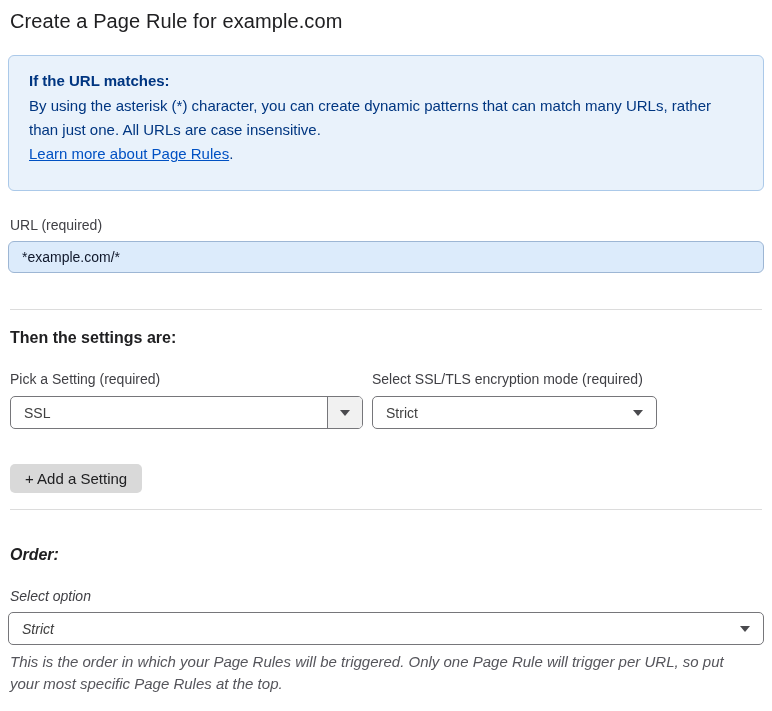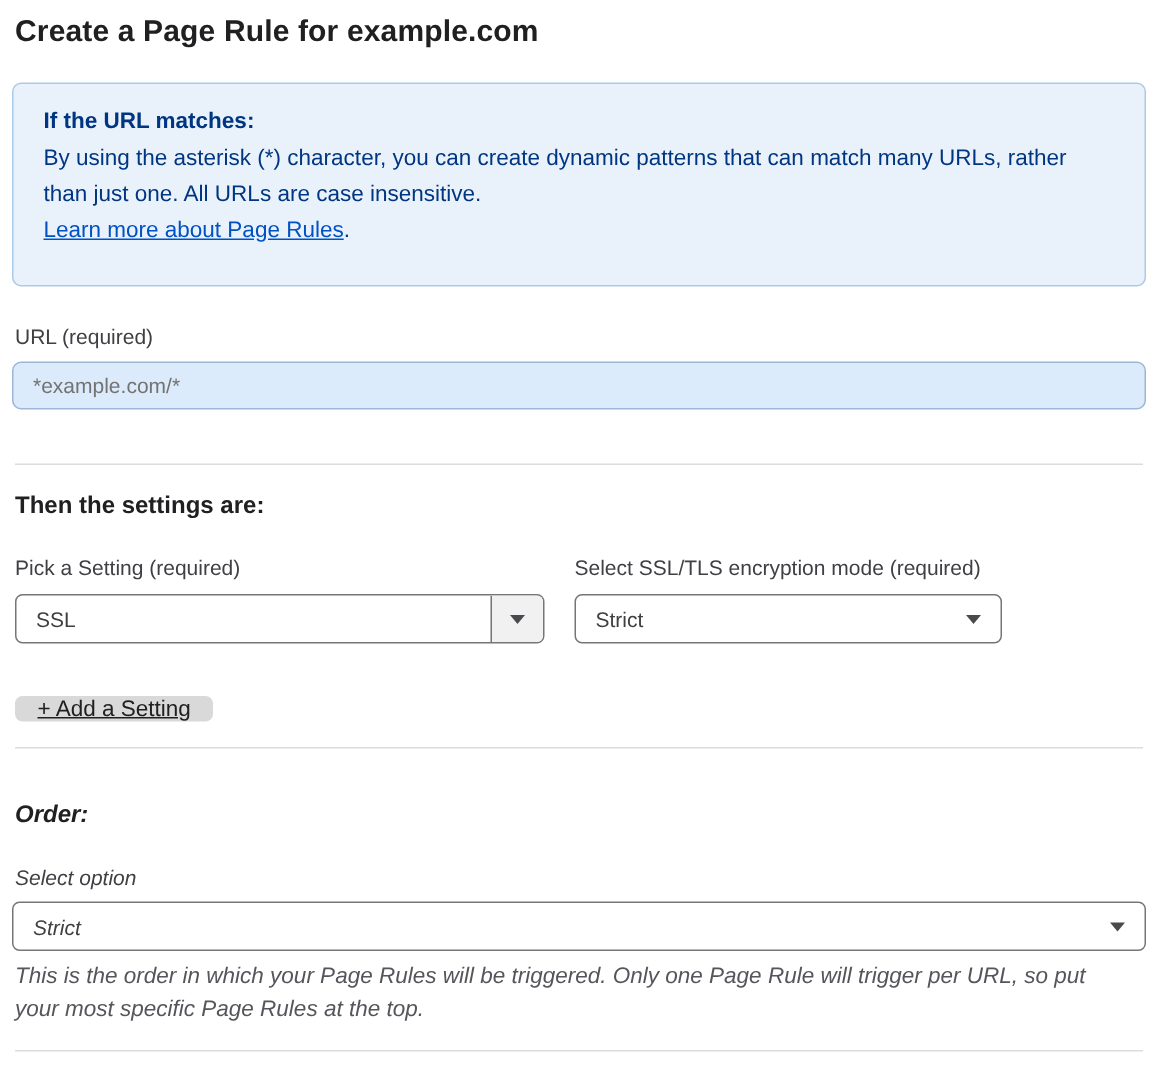--- a/index.html
+++ b/index.html
@@ -4,21 +4,21 @@
 <style>
   * { margin: 0; padding: 0; box-sizing: border-box; }
   html, body { background: #ffffff; }
   body {
     width: 772px; height: 711px; overflow: hidden;
     font-family: "Liberation Sans", sans-serif;
     color: #202022;
   }
   .page { padding: 8px 10px 0 10px; }
 
-  .page-title { font-size: 20px; font-weight: 700; color: #202022; letter-spacing: .1px; padding-top: 2px; }
+  .page-title { font-size: 20px; font-weight: 400; color: #202022; letter-spacing: .1px; padding-top: 2px; }
 
   .info-box {
     margin: 22px -2px 0 -2px;
     background: #e9f2fb;
     border: 1px solid #abc9e9;
     border-radius: 6px;
     padding: 13px 20px 24px 20px;
     color: #003681;
     font-size: 15px;
     line-height: 24px;
@@ -30,33 +30,33 @@
   .field-label { font-size: 14px; color: #3f3f44; }
 
   .url-block { margin-top: 25px; }
   .url-input {
     display: block; width: 756px; height: 32px; margin: 7px -2px 0 -2px;
     background: #dcebfb;
     border: 1px solid #9db6d4;
     border-radius: 6px;
     padding: 0 13px;
     font-family: "Liberation Sans", sans-serif;
-    font-size: 14px; color: #737373;
+    font-size: 14px; color: #0f172a;
     outline: none;
   }
 
   .divider { border: none; border-top: 1px solid #dcdcdc; height: 0; margin: 0; }
   .divider-1 { margin-top: 36px; }
   .divider-2 { margin-top: 16px; }
   .divider-3 { margin-top: 16px; }
 
   .section-heading { font-size: 16px; font-weight: 700; color: #202022; }
   .settings-section { margin-top: 19px; }
 
-  .selects-row { display: flex; gap: 20px; margin-top: 23px; }
+  .selects-row { display: flex; gap: 9px; margin-top: 23px; }
   .col-setting { width: 353px; }
   .col-mode { width: 285px; }
 
   .select {
     margin-top: 8px; height: 33px;
     border: 1px solid #76767a; border-radius: 5px;
     background: #ffffff;
     display: flex; align-items: center;
     font-size: 14px; color: #404040;
     cursor: pointer;
@@ -71,26 +71,25 @@
   .caret {
     width: 0; height: 0;
     border-left: 5px solid transparent;
     border-right: 5px solid transparent;
     border-top: 6px solid #4a4a4e;
   }
   .select .arrow-plain { padding-right: 13px; display: flex; align-items: center; }
 
   .btn {
     display: inline-flex; align-items: center; justify-content: center;
-    height: 17px; border: none; border-radius: 5px;
+    height: 29px; border: none; border-radius: 5px;
     font-family: "Liberation Sans", sans-serif;
     font-size: 15px; color: #202022;
     background: #d9d9d9; cursor: pointer;
     padding: 0 15px;
-    text-decoration: underline;
   }
   .add-setting-btn { margin-top: 35px; }
 
   .order-section { margin-top: 36px; font-style: italic; }
   .order-label { margin-top: 24px; }
   .order-select { margin-left: -2px; margin-right: -2px; }
   .order-helper {
     margin-top: 6px; font-size: 15px; line-height: 22px; color: #55555b;
     max-width: 745px;
   }

